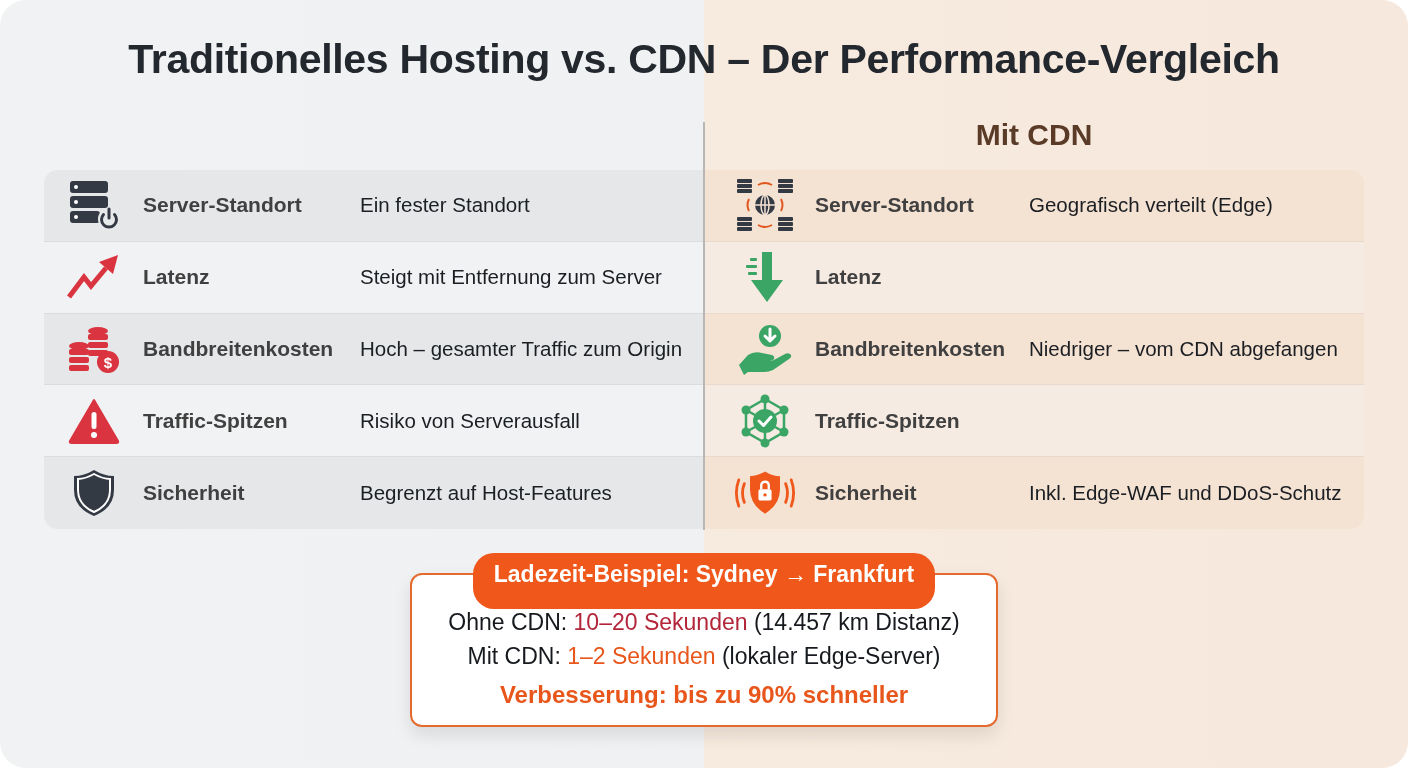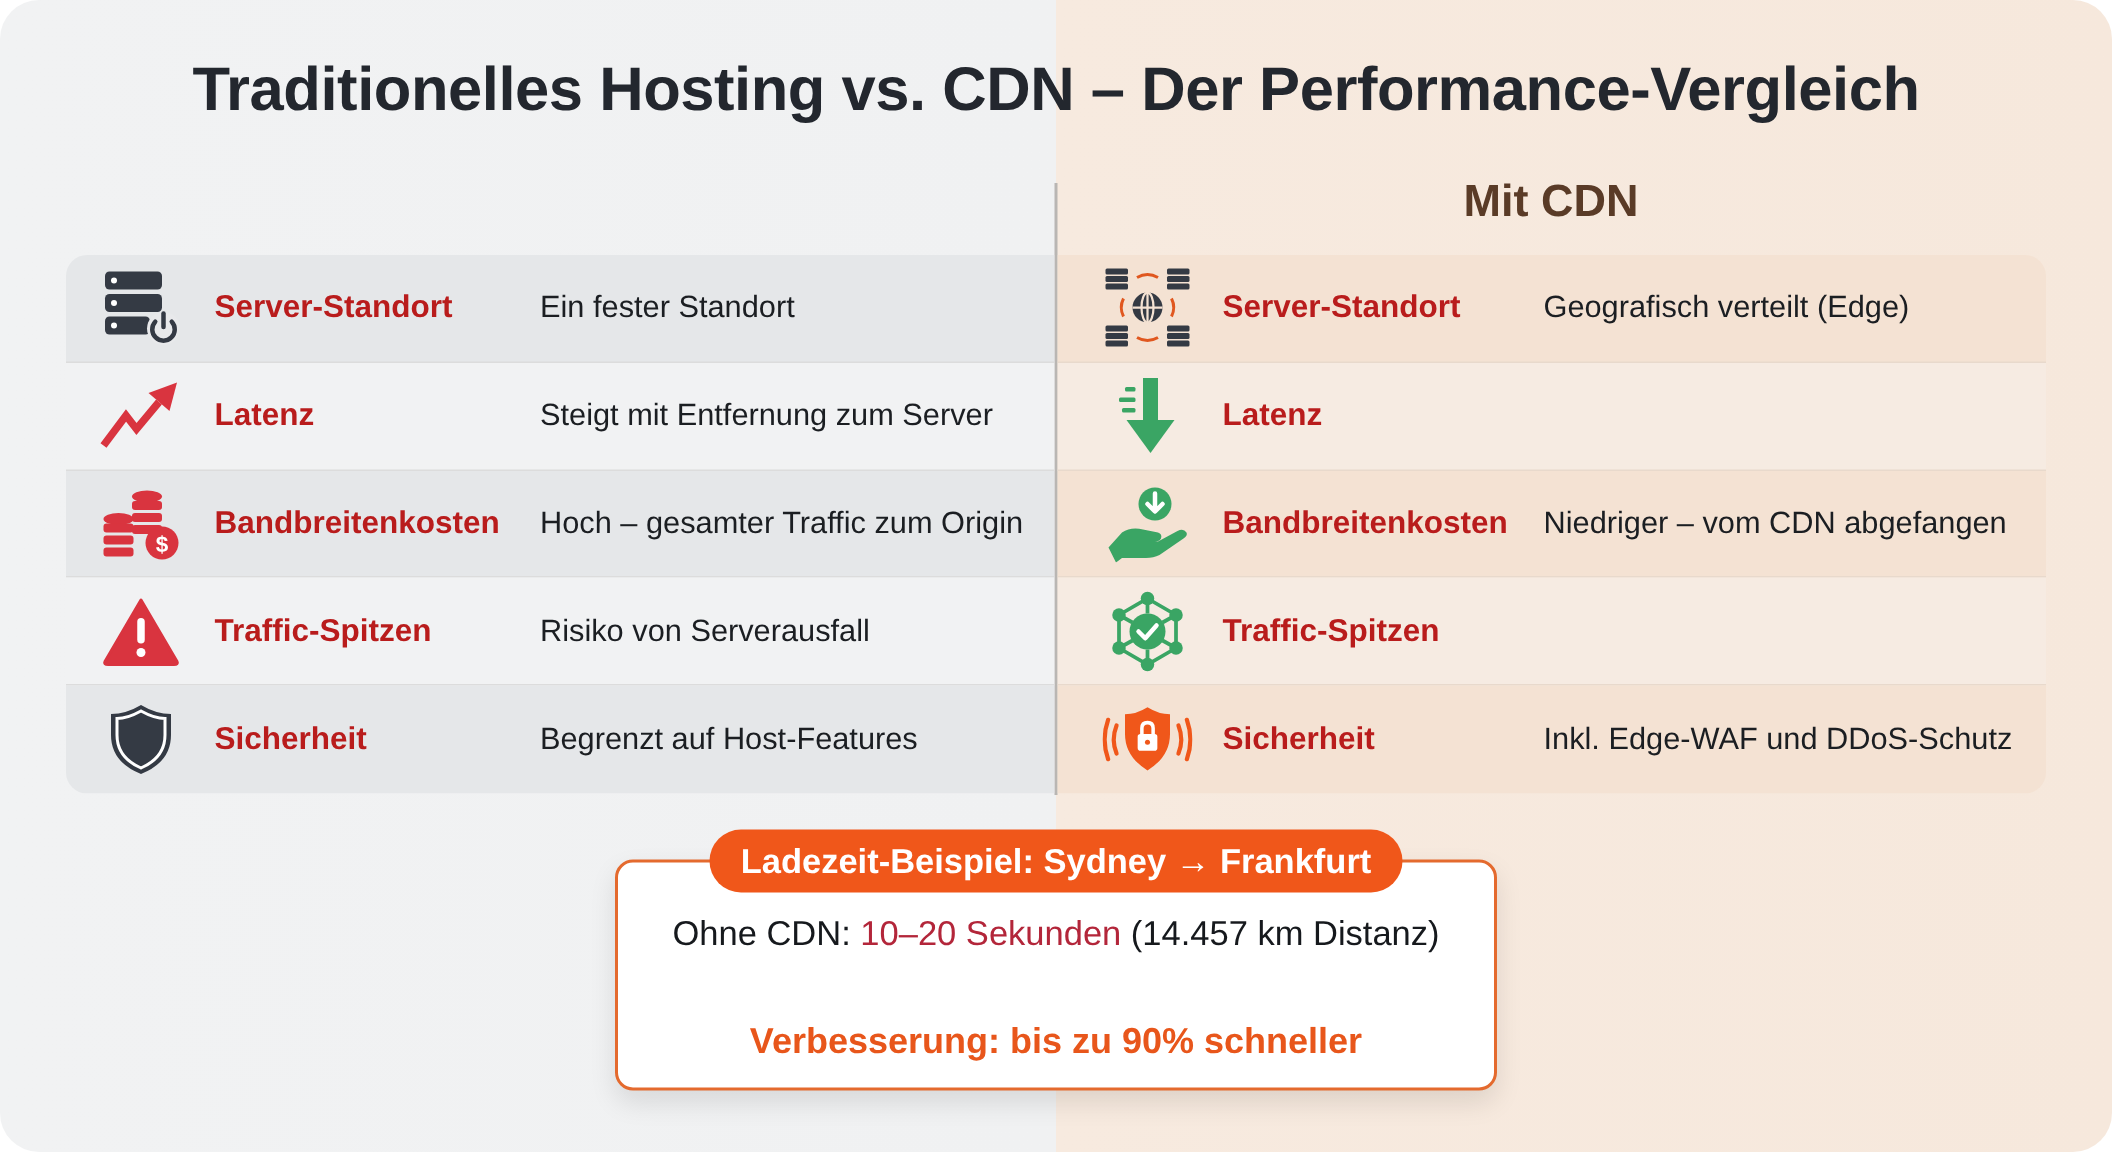--- a/index.html
+++ b/index.html
@@ -37,34 +37,34 @@
     }
     .row:last-child { border-bottom: none; }
     .table.left .row:nth-child(odd) { background: #e5e7e9; }
     .table.left .row:nth-child(even) { background: #f1f2f3; }
     .table.right .row { border-bottom-color: #e8d9cc; }
     .table.right .row:nth-child(odd) { background: #f4e2d3; }
     .table.right .row:nth-child(even) { background: #f6ebe2; }
     .icon { position: absolute; width: 60px; height: 56px; display: flex; align-items: center; justify-content: center; }
     .table.left .icon { left: 20px; }
     .table.right .icon { left: 30px; }
-    .label { position: absolute; font-size: 21px; font-weight: 700; color: #b91c1c; white-space: nowrap; }
+    .label { position: absolute; font-size: 21px; font-weight: 700; color: #404040; white-space: nowrap; }
     .table.left .label { left: 99px; }
     .table.right .label { left: 110px; }
     .value { position: absolute; font-size: 20.5px; color: #1b1e22; white-space: nowrap; }
     .table.left .value { left: 316px; }
     .table.right .value { left: 324px; }
 
     .example {
       position: absolute; left: 410px; top: 573px; width: 588px; height: 154px;
       background: #ffffff; border: 2px solid #e46a2e; border-radius: 12px;
       box-shadow: 0 8px 18px rgba(0,0,0,0.10);
     }
     .example-badge {
-      position: absolute; left: 473px; top: 553px; width: 462px; height: 42px;
+      position: absolute; left: 473px; top: 553px; width: 462px; height: 56px;
       background: #f0571a; border-radius: 21px; color: #ffffff;
       font-size: 23px; font-weight: 700; text-align: center; line-height: 42px;
       z-index: 2;
     }
     .ex-line {
       position: absolute; left: 0; width: 100%; text-align: center; font-size: 23px; color: #16191d;
     }
     .ex-line.l1 { top: 34px; }
     .ex-line.l2 { top: 68px; }
     .ex-line.l3 { top: 106px; font-weight: 700; font-size: 24px; }
@@ -253,16 +253,19 @@
       <span class="label">Sicherheit</span>
       <span class="value">Inkl. Edge-WAF und DDoS-Schutz</span>
     </div>
   </div>
 
   <div class="example-badge">Ladezeit-Beispiel: Sydney → Frankfurt</div>
   <div class="example">
     <div class="ex-line l1">
       <span>Ohne CDN: </span><span class="red">10–20 Sekunden</span><span> (14.457 km Distanz)</span>
     </div>
+    <div class="ex-line l2">
+      <span>Mit CDN: </span><span class="orange">1–2 Sekunden</span><span> (lokaler Edge-Server)</span>
+    </div>
     <div class="ex-line l3 orange">Verbesserung: bis zu 90% schneller</div>
   </div>
 
 </div>
 
 </body></html>

